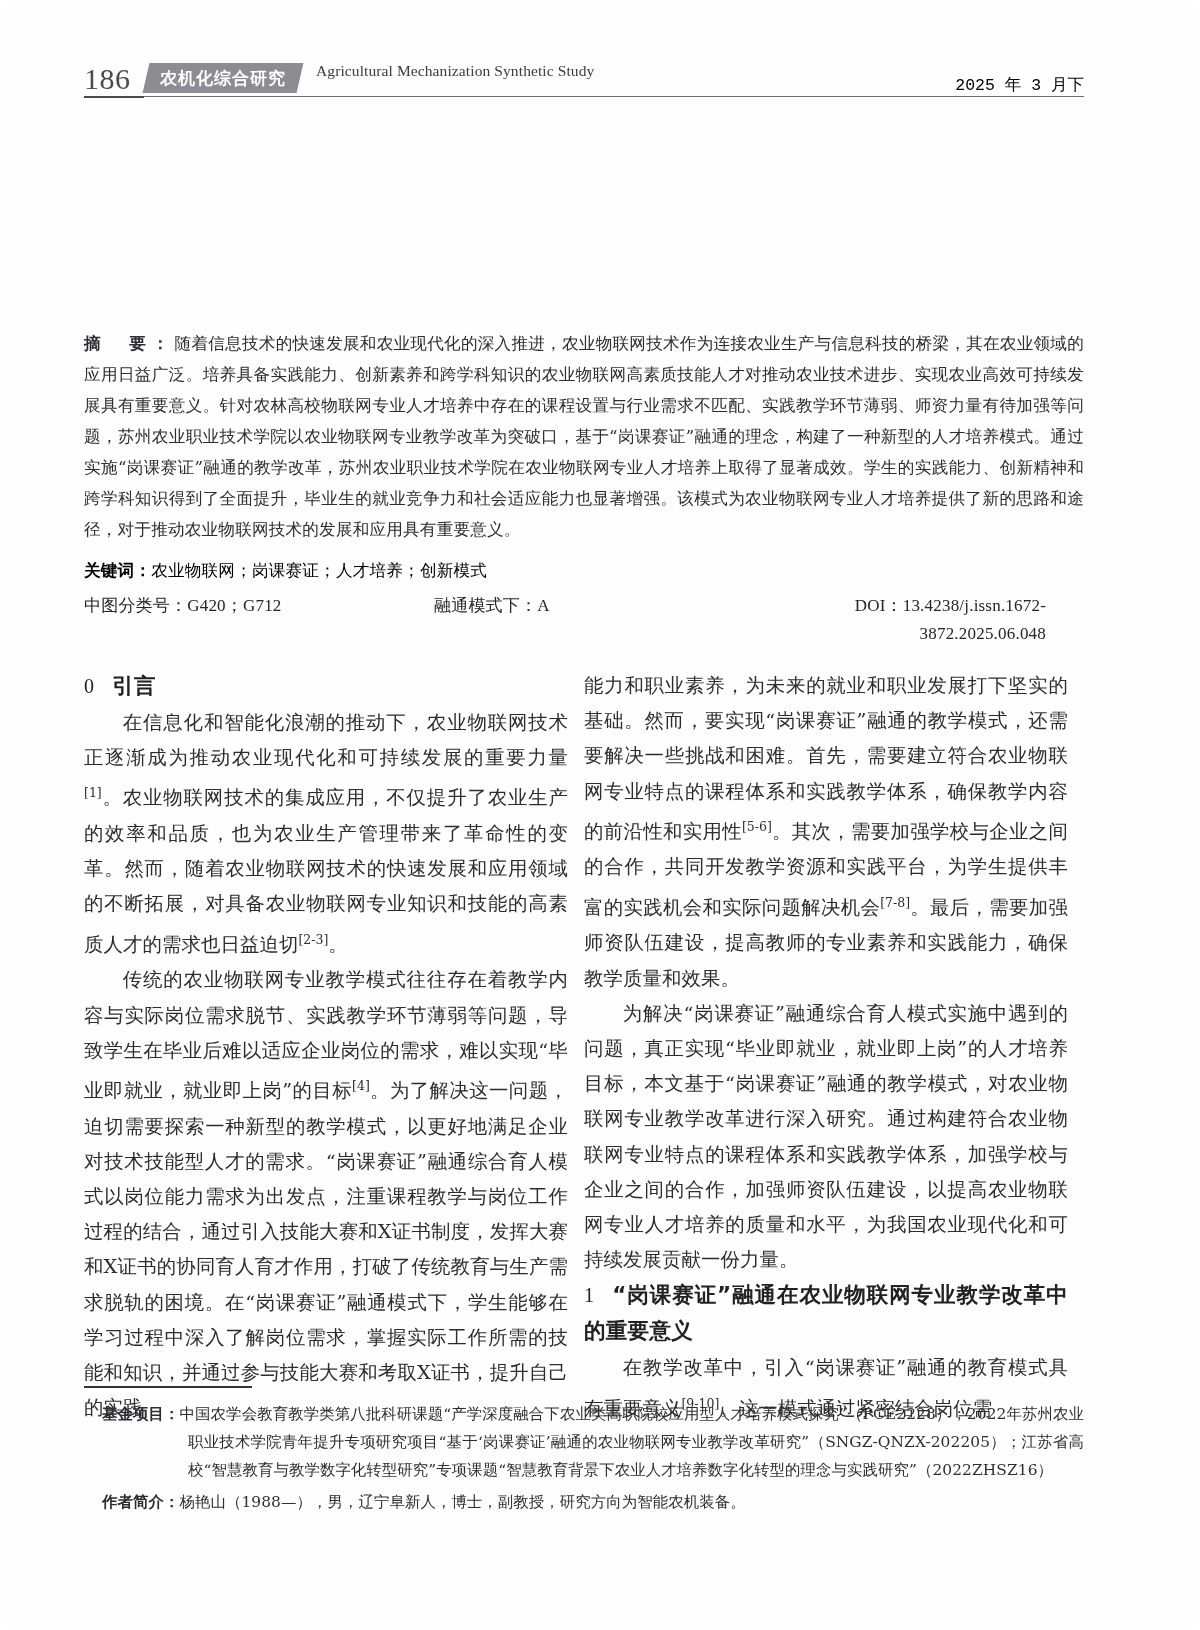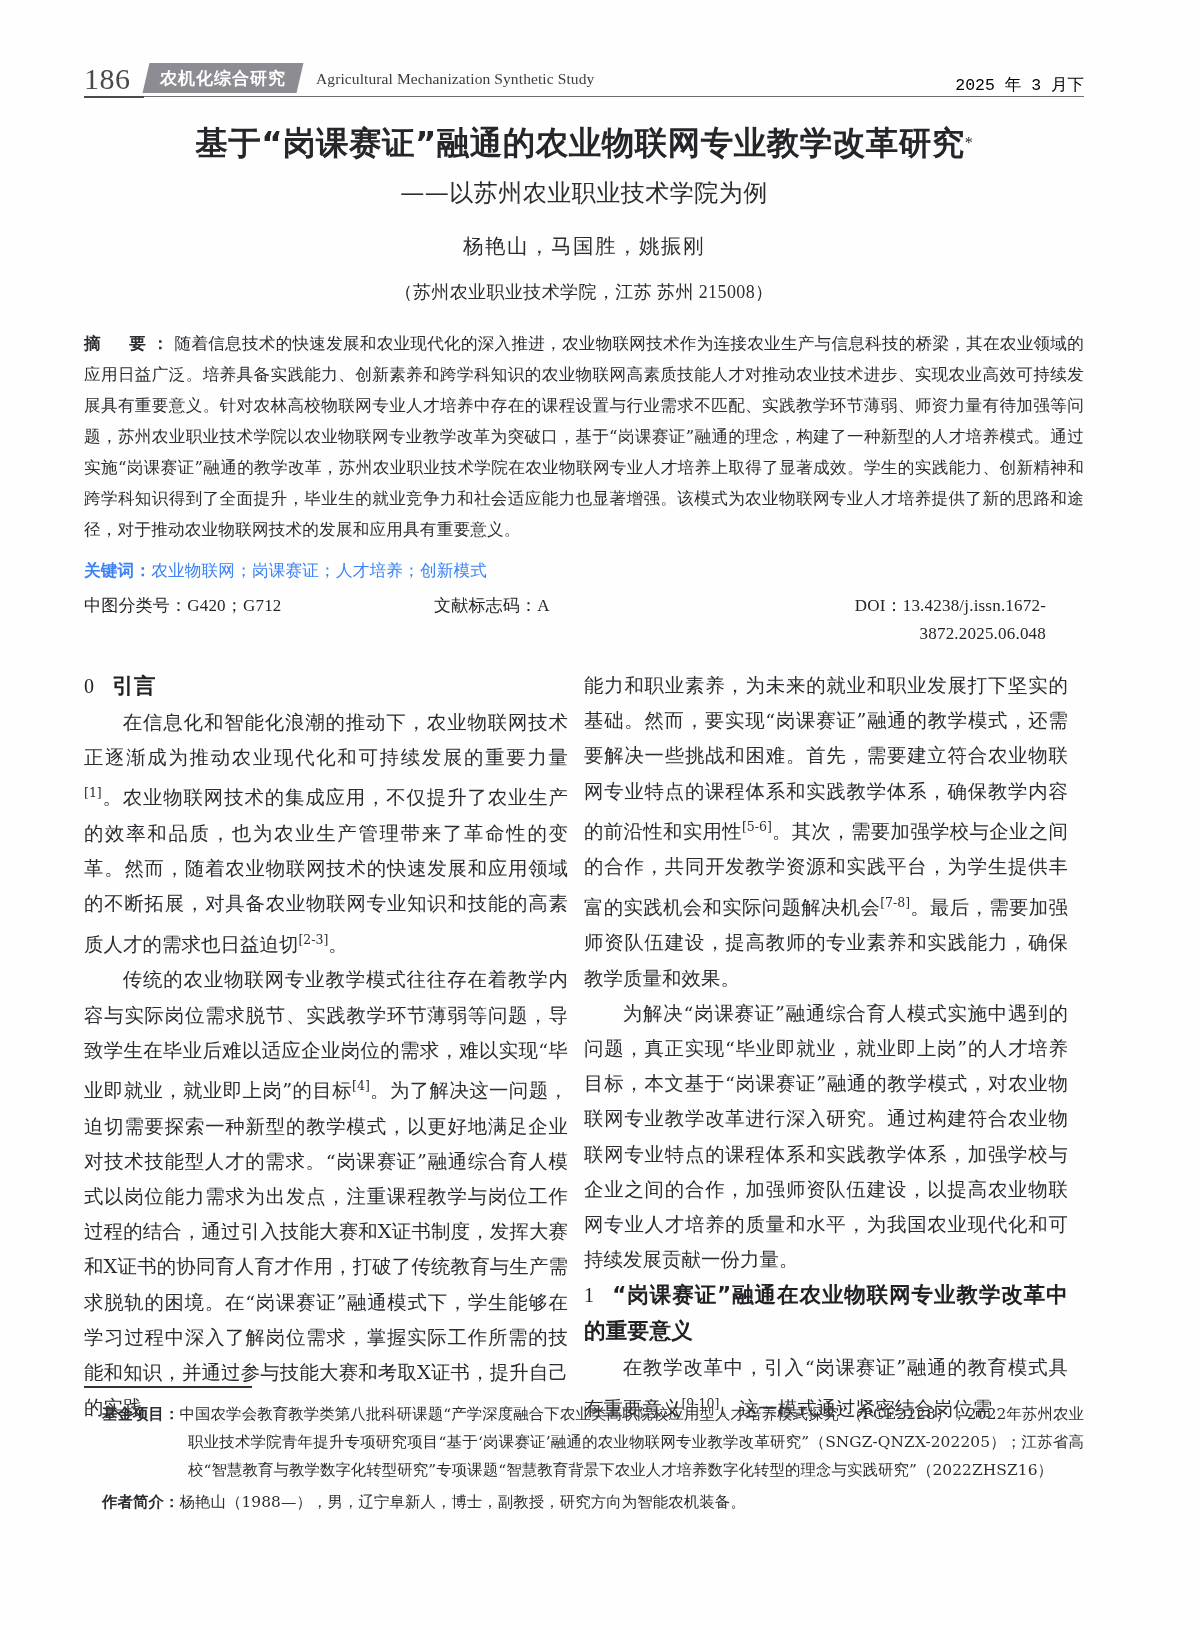--- a/index.html
+++ b/index.html
@@ -68,21 +68,21 @@
     font-size: 17px;
     font-weight: bold;
     letter-spacing: 1px;
     white-space: nowrap;
   }
   .banner-en {
     font-family: "Liberation Serif", serif;
     font-size: 15.5px;
     color: #3b3b40;
     margin-left: 16px;
-    margin-bottom: 8px;
+    margin-bottom: 16px;
     white-space: nowrap;
     letter-spacing: 0.1px;
   }
   .header-date {
     margin-left: auto;
     font-family: Liberation Mono, monospace;
     font-size: 16.5px;
     color: #000000;
     margin-bottom: 0;
     white-space: nowrap;
@@ -162,21 +162,21 @@
   }
   .abstract-label {
     font-weight: bold;
     letter-spacing: 6px;
   }
   .keywords {
     margin-top: 10px;
     font-family: "DejaVu Serif", serif;
     font-size: 16.6px;
     line-height: 31px;
-    color: #3b82f6;
+    color: #000000;
   }
   .kw-label { font-weight: bold; }
 
   .clsline {
     margin-top: 6px;
     display: flex;
     font-family: Liberation Serif, serif;
     font-size: 17px;
     color: #24242a;
     line-height: 28px;
@@ -266,35 +266,27 @@
       <div class="banner">
         <span class="banner-text">农机化综合研究</span>
       </div>
       <div class="banner-en">Agricultural Mechanization Synthetic Study</div>
       <div class="header-date">2025 年 3 月下</div>
     </div>
     <div class="header-rule"></div>
     <div class="pgnum-underline"></div>
   </div>
 
-  <div class="title-block">
-    <div>
-      <span class="paper-title">基于“岗课赛证”融通的农业物联网专业教学改革研究</span><span class="title-star">*</span>
-    </div>
-    <div class="paper-subtitle">——以苏州农业职业技术学院为例</div>
-    <div class="authors">杨艳山，马国胜，姚振刚</div>
-    <div class="affiliation">（苏州农业职业技术学院，江苏 苏州 215008）</div>
-  </div>
 
   <div class="abstract-block">
     <div><span class="abstract-label">摘　要：</span><span>随着信息技术的快速发展和农业现代化的深入推进，农业物联网技术作为连接农业生产与信息科技的桥梁，其在农业领域的应用日益广泛。培养具备实践能力、创新素养和跨学科知识的农业物联网高素质技能人才对推动农业技术进步、实现农业高效可持续发展具有重要意义。针对农林高校物联网专业人才培养中存在的课程设置与行业需求不匹配、实践教学环节薄弱、师资力量有待加强等问题，苏州农业职业技术学院以农业物联网专业教学改革为突破口，基于“岗课赛证”融通的理念，构建了一种新型的人才培养模式。通过实施“岗课赛证”融通的教学改革，苏州农业职业技术学院在农业物联网专业人才培养上取得了显著成效。学生的实践能力、创新精神和跨学科知识得到了全面提升，毕业生的就业竞争力和社会适应能力也显著增强。该模式为农业物联网专业人才培养提供了新的思路和途径，对于推动农业物联网技术的发展和应用具有重要意义。</span></div>
     <div class="keywords"><span class="kw-label">关键词：</span><span>农业物联网；岗课赛证；人才培养；创新模式</span></div>
     <div class="clsline">
       <span class="cls-a">中图分类号：G420；G712</span>
-      <span class="cls-b">文献标志码：A</span>
+      <span class="cls-b">融通模式下：A</span>
       <span class="cls-c">DOI：13.4238/j.issn.1672-3872.2025.06.048</span>
     </div>
   </div>
 
   <div class="columns">
     <div class="col">
       <div class="sec-head"><span class="sec-num">0</span><span>引言</span></div>
       <div>
           <p class="para"><span>在信息化和智能化浪潮的推动下，农业物联网技术正逐渐成为推动农业现代化和可持续发展的重要力量</span><sup class="ref">[1]</sup><span>。农业物联网技术的集成应用，不仅提升了农业生产的效率和品质，也为农业生产管理带来了革命性的变革。然而，随着农业物联网技术的快速发展和应用领域的不断拓展，对具备农业物联网专业知识和技能的高素质人才的需求也日益迫切</span><sup class="ref">[2-3]</sup><span>。</span></p>
           <p class="para"><span>传统的农业物联网专业教学模式往往存在着教学内容与实际岗位需求脱节、实践教学环节薄弱等问题，导致学生在毕业后难以适应企业岗位的需求，难以实现“毕业即就业，就业即上岗”的目标</span><sup class="ref">[4]</sup><span>。为了解决这一问题，迫切需要探索一种新型的教学模式，以更好地满足企业对技术技能型人才的需求。“岗课赛证”融通综合育人模式以岗位能力需求为出发点，注重课程教学与岗位工作过程的结合，通过引入技能大赛和X证书制度，发挥大赛和X证书的协同育人育才作用，打破了传统教育与生产需求脱轨的困境。在“岗课赛证”融通模式下，学生能够在学习过程中深入了解岗位需求，掌握实际工作所需的技能和知识，并通过参与技能大赛和考取X证书，提升自己的实践</span></p>

